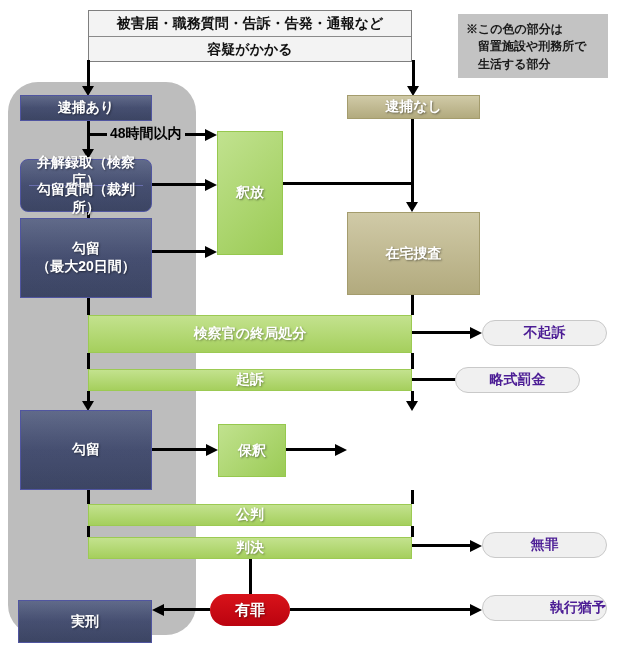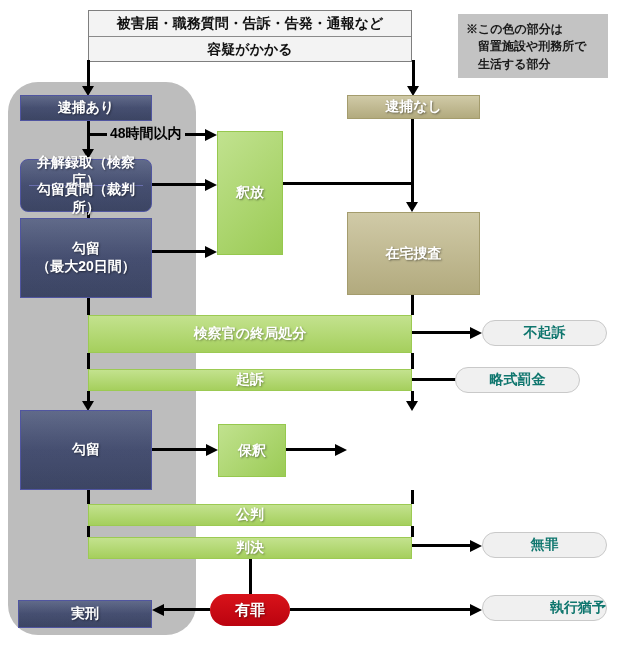--- a/index.html
+++ b/index.html
@@ -64,21 +64,21 @@
   .two-row .row {
     width:100%; height:26px; display:flex; align-items:center; justify-content:center;
   }
   .two-row .row + .row { border-top:1px solid #6a6fae; }
 
   
   .pill {
     width:125px; height:26px; border-radius:13px;
     background:#f0f0f0; border:1px solid #c9c9c9;
     display:flex; align-items:center; justify-content:center;
-    font-size:14px; font-weight:bold; color:#0f766e; box-sizing:border-box;
+    font-size:14px; font-weight:bold; color:#4c1d95; box-sizing:border-box;
   }
   .red-pill {
     background:linear-gradient(180deg,#d8131a 0%,#bb030f 100%);
     border:none; color:#fff; border-radius:16px;
     display:flex; align-items:center; justify-content:center;
     font-size:15px; font-weight:bold; text-shadow:1px 1px 2px rgba(0,0,0,0.4);
   }
 
   
   .hline { height:3px; background:#000; }
@@ -238,21 +238,21 @@
   </div>
 
   <div class="abs pill" style="left:482px; top:532px;">
     <span>無罪</span>
   </div>
 
   <div class="abs red-pill" style="left:210px; top:594px; width:80px; height:32px;">
     <span>有罪</span>
   </div>
 
-  <div class="abs node navy" style="left:18px; top:600px; width:134px; height:28px;">
+  <div class="abs node navy" style="left:18px; top:600px; width:134px; height:43px;">
     <span>実刑</span>
   </div>
 
   <div class="abs pill" style="left:482px; top:595px;justify-content:flex-end;">
     <span>執行猶予</span>
   </div>
 
 </div>
 
 </body></html>

